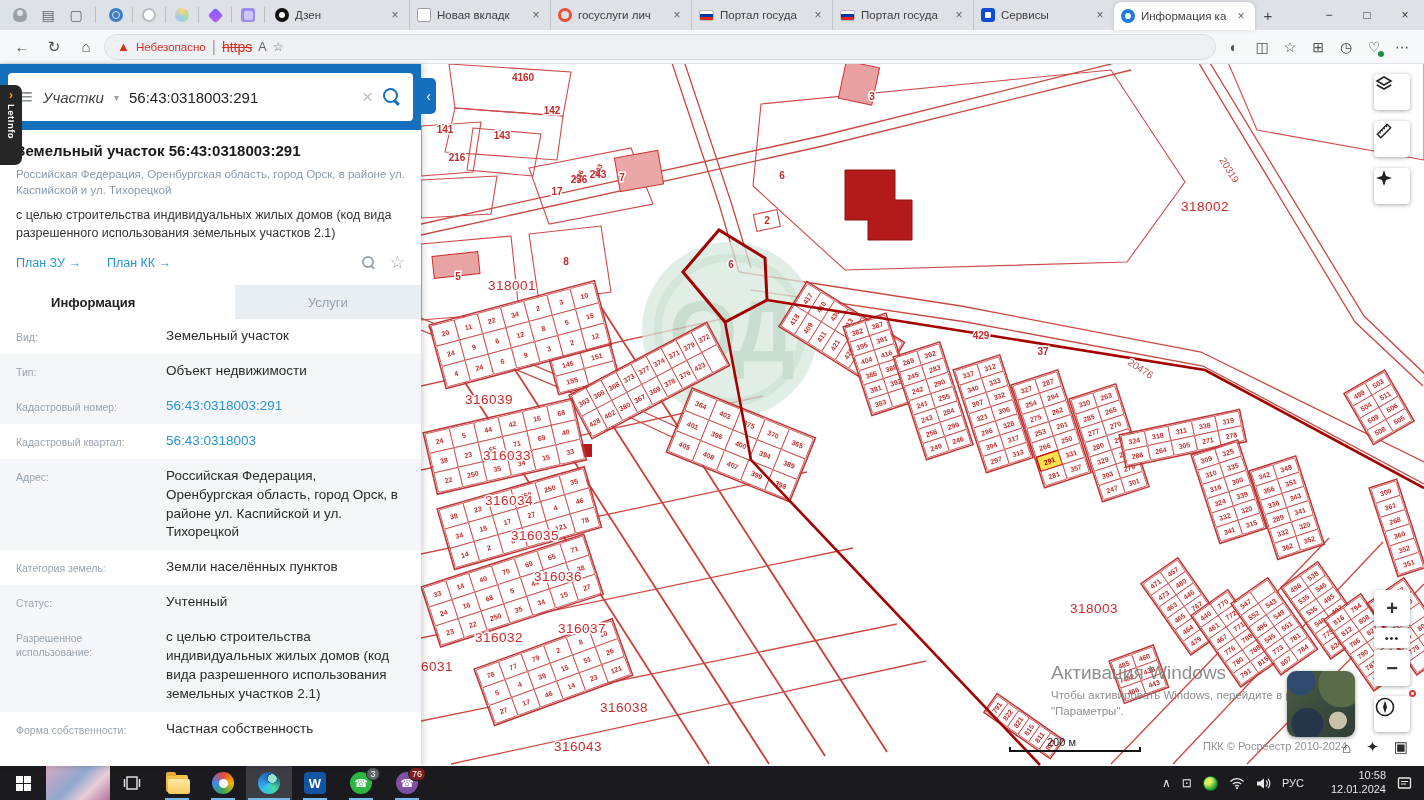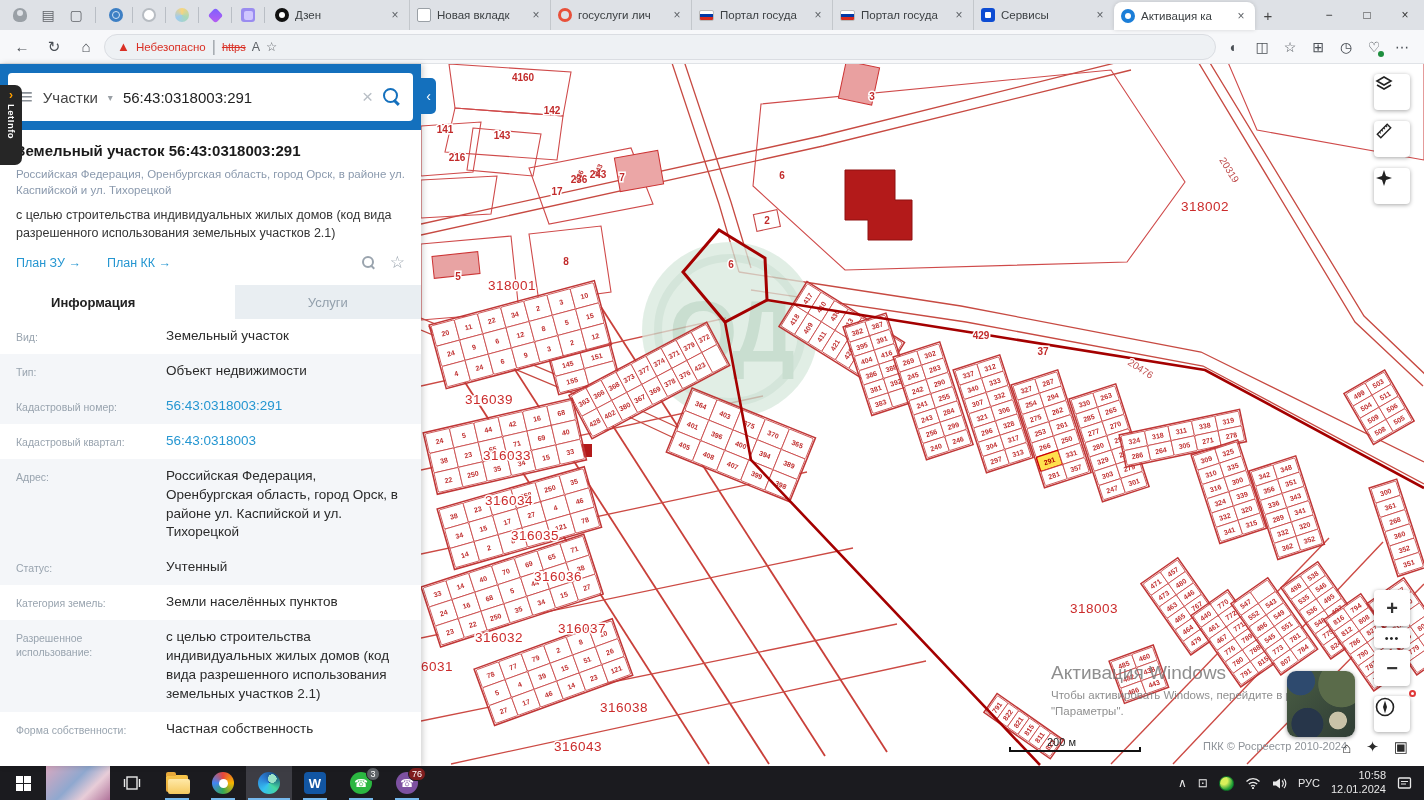--- a/index.html
+++ b/index.html
@@ -38,36 +38,36 @@
   .fv-cards-purple { background:#9a8cf0; border-radius:3px; } .fv-cards-purple::after{content:"";position:absolute;left:3px;top:3px;width:9px;height:9px;background:#cfc6ff;border-radius:2px;}
   .fv-person { background:#9aa0a6; border-radius:50% 50% 40% 40%; } .fv-person::after{content:"";position:absolute;left:4px;top:2px;width:6px;height:6px;background:#dee1e6;border-radius:50%;}
 
   
   .toolbar { height:34px; background:#f7f8fa; display:flex; align-items:center; padding:0 8px; gap:4px; border-bottom:1px solid #e0e3e7; }
   .tb-btn { width:28px; height:28px; display:flex; align-items:center; justify-content:center; font-size:15px; color:#4a4f55; }
   .addr { flex:1; height:26px; background:#eef1f4; border:1px solid #dadde2; border-radius:14px; display:flex; align-items:center; padding:0 12px; gap:6px; overflow:hidden; }
   .warn-tri { color:#d93025; font-size:13px; }
   .warn-txt { color:#d93025; font-size:11.5px; white-space:nowrap; }
   .addr-sep { color:#9aa0a6; }
-  .scheme { color:#d93025; text-decoration:line-through; font-size:11px; }
+  .scheme { color:#d93025; text-decoration:line-through; font-size:14px; }
   .url { color:#202124; font-size:11.5px; white-space:nowrap; overflow:hidden; flex:1; }
   .addr-ic { color:#5f6368; font-size:12.5px; flex:0 0 auto; }
   .tb-right { display:flex; align-items:center; }
   .tb-right .tb-btn { font-size:14px; position:relative; }
   .ess-dot { position:absolute; right:4px; bottom:4px; width:6px; height:6px; border-radius:50%; background:#1e8e3e; }
 
   
   .content { display:flex; height:702px; position:relative; }
 
   
   .panel { width:421px; background:#fff; display:flex; flex-direction:column; position:relative; z-index:5; box-shadow:2px 0 6px rgba(0,0,0,.18); }
   .search-header { height:66px; background:#1470bd; padding:9px 8px; }
   .search-bar { height:48px; background:#fff; border-radius:4px; display:flex; align-items:center; padding:0 12px; gap:10px; }
   .menu-ic { font-size:22px; color:#8a9097; }
-  .cat { font-size:15px; color:#444; }
+  .cat { font-size:15px; color:#444;font-style:italic; }
   .chev { font-size:10px; color:#9aa0a6; }
   .query { flex:1; font-size:15px; color:#222; border:none; outline:none; font-family:inherit; background:transparent; }
   .clear-x { font-size:19px; color:#b9bfc6; }
   .mag { position:relative; width:18px; height:18px; color:#1470bd; }
   .mag::before { content:""; position:absolute; width:11px; height:11px; border:2.5px solid currentColor; border-radius:50%; left:0; top:0; }
   .mag::after { content:""; position:absolute; width:7px; height:2.5px; background:currentColor; transform:rotate(45deg); left:10px; top:13px; }
   .mag.sm { width:14px; height:14px; color:#9aa4ae; }
   .mag.sm::before { width:8px; height:8px; border-width:2px; }
   .mag.sm::after { width:5px; height:2px; left:8px; top:10px; }
 
@@ -147,21 +147,21 @@
   .ai-explorer::before { content:""; position:absolute; top:-3px; left:0; width:10px; height:4px; background:#e8a93a; border-radius:2px 2px 0 0; }
   .ai-explorer::after { content:""; position:absolute; left:2px; top:4px; right:-2px; bottom:-2px; background:linear-gradient(#ffe9a8,#f5c95e); border-radius:2px; }
   .ai-photos { background:conic-gradient(#e8453c,#f5b400,#34a853,#4285f4,#e8453c); }
   .ai-photos::after { content:""; width:9px; height:9px; background:#fff; border-radius:50%; }
   .ai-edge { background:radial-gradient(circle at 65% 30%,#9be3c8 0 20%,transparent 21%),conic-gradient(from 220deg,#35c1f1,#2b7cd3,#174a7e,#45d8a0,#35c1f1); }
   .ai-word { border-radius:4px; background:#1256a3; font-weight:bold; font-size:13px; }
   .ai-wa { background:#2bb741; } .ai-viber { background:#7d51a1; }
   .tray { margin-left:auto; display:flex; align-items:center; gap:11px; padding:0 12px; font-size:12px; }
   .tray .tico { display:flex; align-items:center; justify-content:center; color:#e8e8e8; }
   .sber { width:15px; height:15px; border-radius:50%; background:radial-gradient(circle at 30% 30%,#d8f05a 0 28%,#21a038 70%); border:1px solid #0e7a28; }
-  .tr-time { text-align:right; font-size:11px; line-height:1.25; }
+  .tr-time { text-align:right; font-size:11px; line-height:1.25;margin-left:16px; }
   .lang { font-size:11px; }
 </style>
 </head>
 <body>
 
 <div class="screen">
 
   <div class="tabstrip">
     <div class="ts-left">
       <span class="ts-ic">
@@ -219,21 +219,21 @@
           <span class="t-title">Портал госуда</span>
           <span class="t-close">×</span>
         </div>
         <div class="tab">
           <span class="fv fv-gos-blue"></span>
           <span class="t-title">Сервисы</span>
           <span class="t-close">×</span>
         </div>
         <div class="tab active">
           <span class="fv fv-pkk-blue"></span>
-          <span class="t-title">Активация ка</span>
+          <span class="t-title">Информация ка</span>
           <span class="t-close">×</span>
         </div>
       </div>
     <span class="newtab">+</span>
     <div class="winctl">
       <span>−</span>
       <span>□</span>
       <span>×</span>
     </div>
   </div>
@@ -313,27 +313,27 @@
             <span class="val link">56:43:0318003:291</span>
           </div>
           <div class="row">
             <span class="lbl">Кадастровый квартал:</span>
             <span class="val link">56:43:0318003</span>
           </div>
           <div class="row alt">
             <span class="lbl">Адрес:</span>
             <span class="val">Российская Федерация, Оренбургская область, город Орск, в районе ул. Каспийской и ул. Тихорецкой</span>
           </div>
+          <div class="row">
+            <span class="lbl">Категория земель:</span>
+            <span class="val">Земли населённых пунктов</span>
+          </div>
           <div class="row alt">
             <span class="lbl">Статус:</span>
             <span class="val">Учтенный</span>
-          </div>
-          <div class="row">
-            <span class="lbl">Категория земель:</span>
-            <span class="val">Земли населённых пунктов</span>
           </div>
           <div class="row alt">
             <span class="lbl">Разрешенное использование:</span>
             <span class="val">с целью строительства индивидуальных жилых домов (код вида разрешенного использования земельных участков 2.1)</span>
           </div>
           <div class="row">
             <span class="lbl">Форма собственности:</span>
             <span class="val">Частная собственность</span>
           </div>
         </div>

